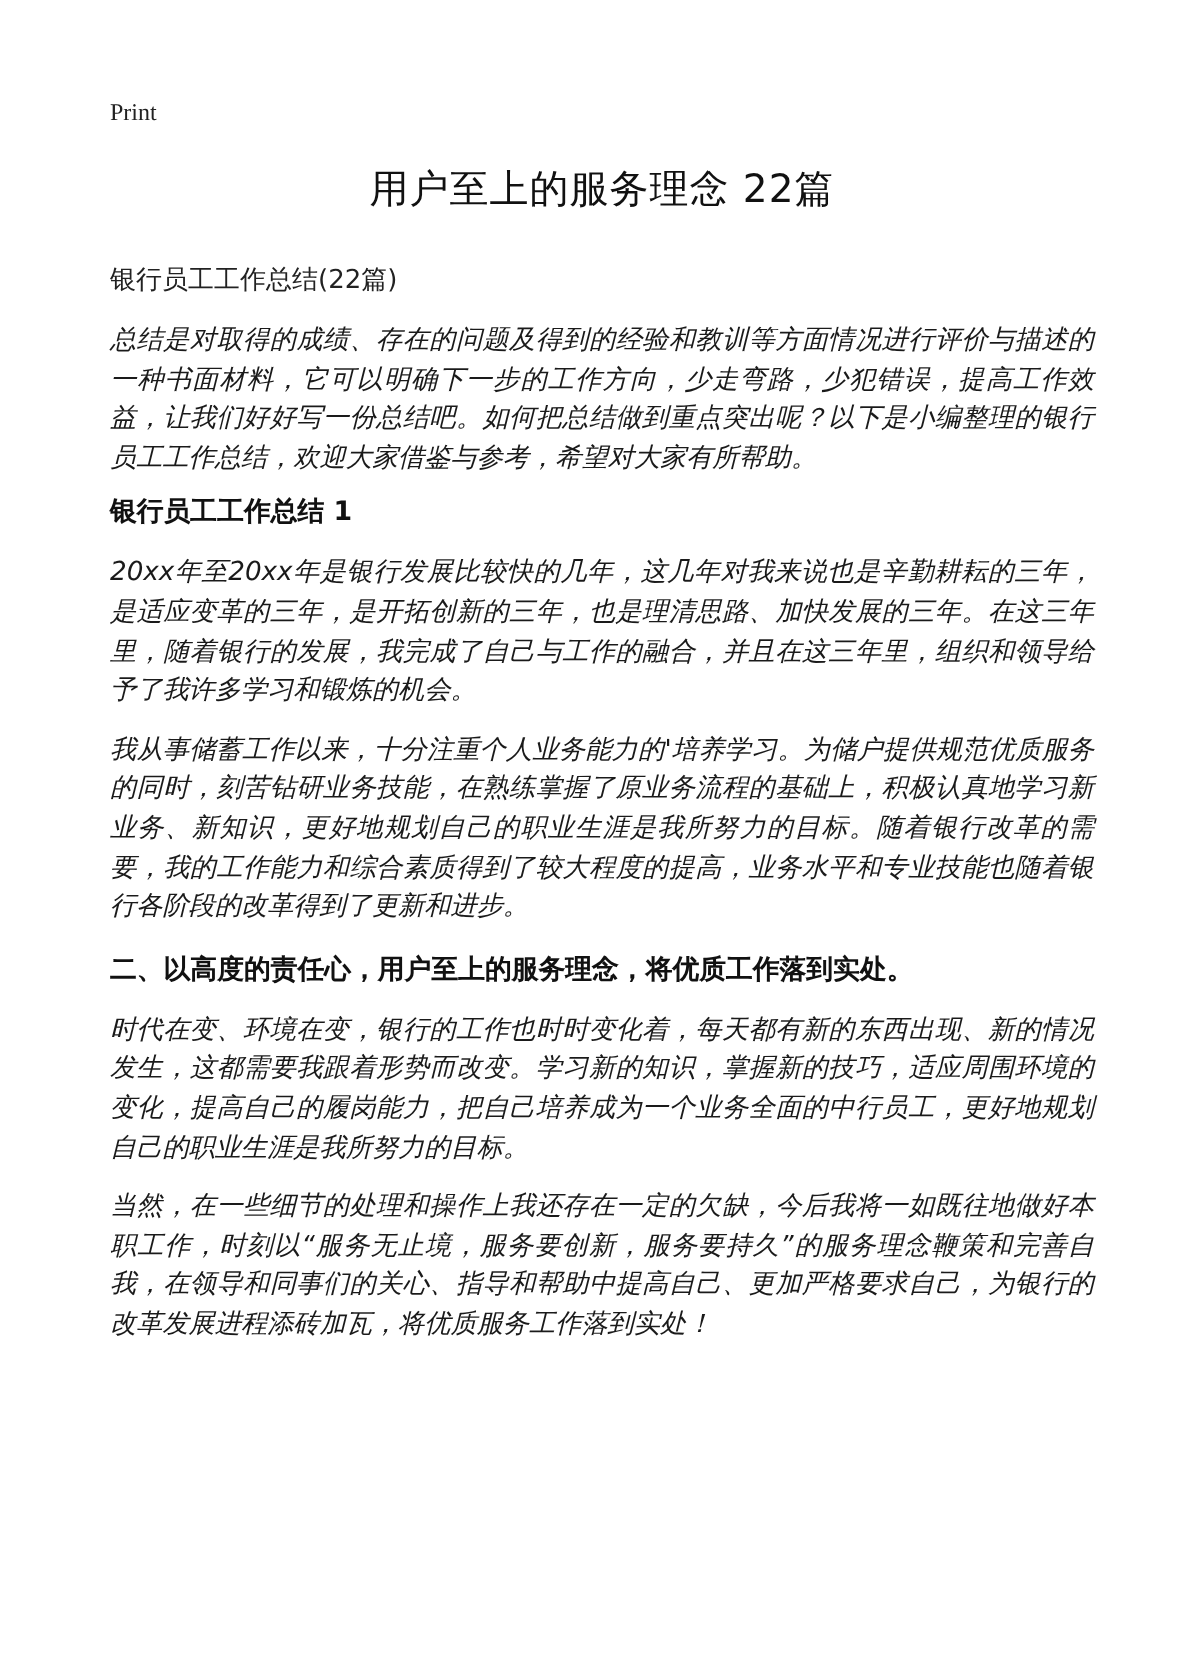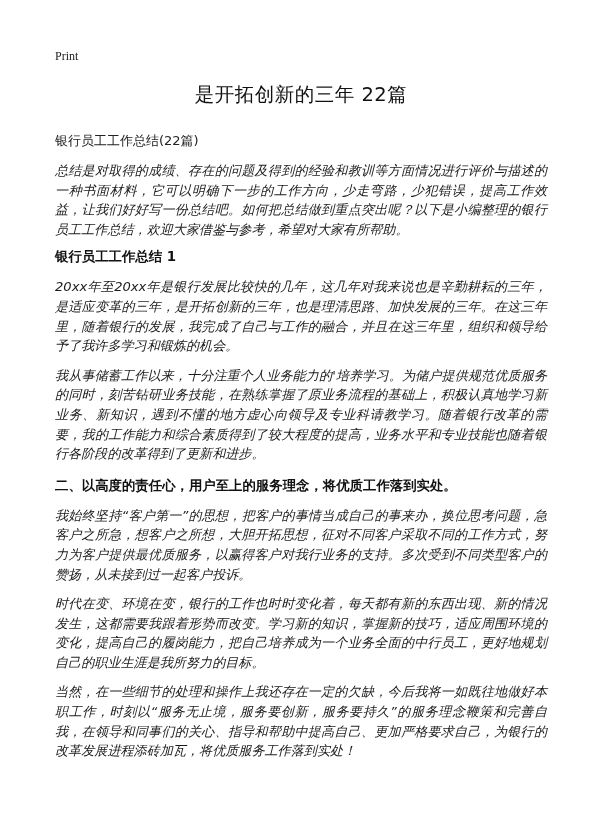--- a/index.html
+++ b/index.html
@@ -64,33 +64,32 @@
     .section-head.first {
       margin-top: 8px;
     }
   </style>
 </head>
 <body>
 
 <div class="page">
   <div class="print-label">Print</div>
 
-  <h1 class="doc-title">是开拓创新的三年 22篇</h1>
+  <h1 class="doc-title">用户至上的服务理念 22篇</h1>
 
   <div class="doc-subtitle">银行员工工作总结(22篇)</div>
 
   <p class="para">总结是对取得的成绩、存在的问题及得到的经验和教训等方面情况进行评价与描述的一种书面材料，它可以明确下一步的工作方向，少走弯路，少犯错误，提高工作效益，让我们好好写一份总结吧。如何把总结做到重点突出呢？以下是小编整理的银行员工工作总结，欢迎大家借鉴与参考，希望对大家有所帮助。</p>
 
   <div class="section-head first">银行员工工作总结 1</div>
 
   <p class="para">20xx年至20xx年是银行发展比较快的几年，这几年对我来说也是辛勤耕耘的三年，是适应变革的三年，是开拓创新的三年，也是理清思路、加快发展的三年。在这三年里，随着银行的发展，我完成了自己与工作的融合，并且在这三年里，组织和领导给予了我许多学习和锻炼的机会。</p>
 
 
-  <p class="para">我从事储蓄工作以来，十分注重个人业务能力的'培养学习。为储户提供规范优质服务的同时，刻苦钻研业务技能，在熟练掌握了原业务流程的基础上，积极认真地学习新业务、新知识，遇到不懂的地方虚心向领导及专业科请教学习。随着银行改革的需要，我的工作能力和综合素质得到了较大程度的提高，业务水平和专业技能也随着银行各阶段的改革得到了更新和进步。</p>
+  <p class="para">我从事储蓄工作以来，十分注重个人业务能力的'培养学习。为储户提供规范优质服务的同时，刻苦钻研业务技能，在熟练掌握了原业务流程的基础上，积极认真地学习新业务、新知识，更好地规划自己的职业生涯是我所努力的目标。随着银行改革的需要，我的工作能力和综合素质得到了较大程度的提高，业务水平和专业技能也随着银行各阶段的改革得到了更新和进步。</p>
 
   <div class="section-head">二、以高度的责任心，用户至上的服务理念，将优质工作落到实处。</div>
 
-  <p class="para">我始终坚持“客户第一”的思想，把客户的事情当成自己的事来办，换位思考问题，急客户之所急，想客户之所想，大胆开拓思想，征对不同客户采取不同的工作方式，努力为客户提供最优质服务，以赢得客户对我行业务的支持。多次受到不同类型客户的赞扬，从未接到过一起客户投诉。</p>
 
   <p class="para">时代在变、环境在变，银行的工作也时时变化着，每天都有新的东西出现、新的情况发生，这都需要我跟着形势而改变。学习新的知识，掌握新的技巧，适应周围环境的变化，提高自己的履岗能力，把自己培养成为一个业务全面的中行员工，更好地规划自己的职业生涯是我所努力的目标。</p>
 
   <p class="para">当然，在一些细节的处理和操作上我还存在一定的欠缺，今后我将一如既往地做好本职工作，时刻以“服务无止境，服务要创新，服务要持久”的服务理念鞭策和完善自我，在领导和同事们的关心、指导和帮助中提高自己、更加严格要求自己，为银行的改革发展进程添砖加瓦，将优质服务工作落到实处！</p>
 </div>
 
 </body></html>

